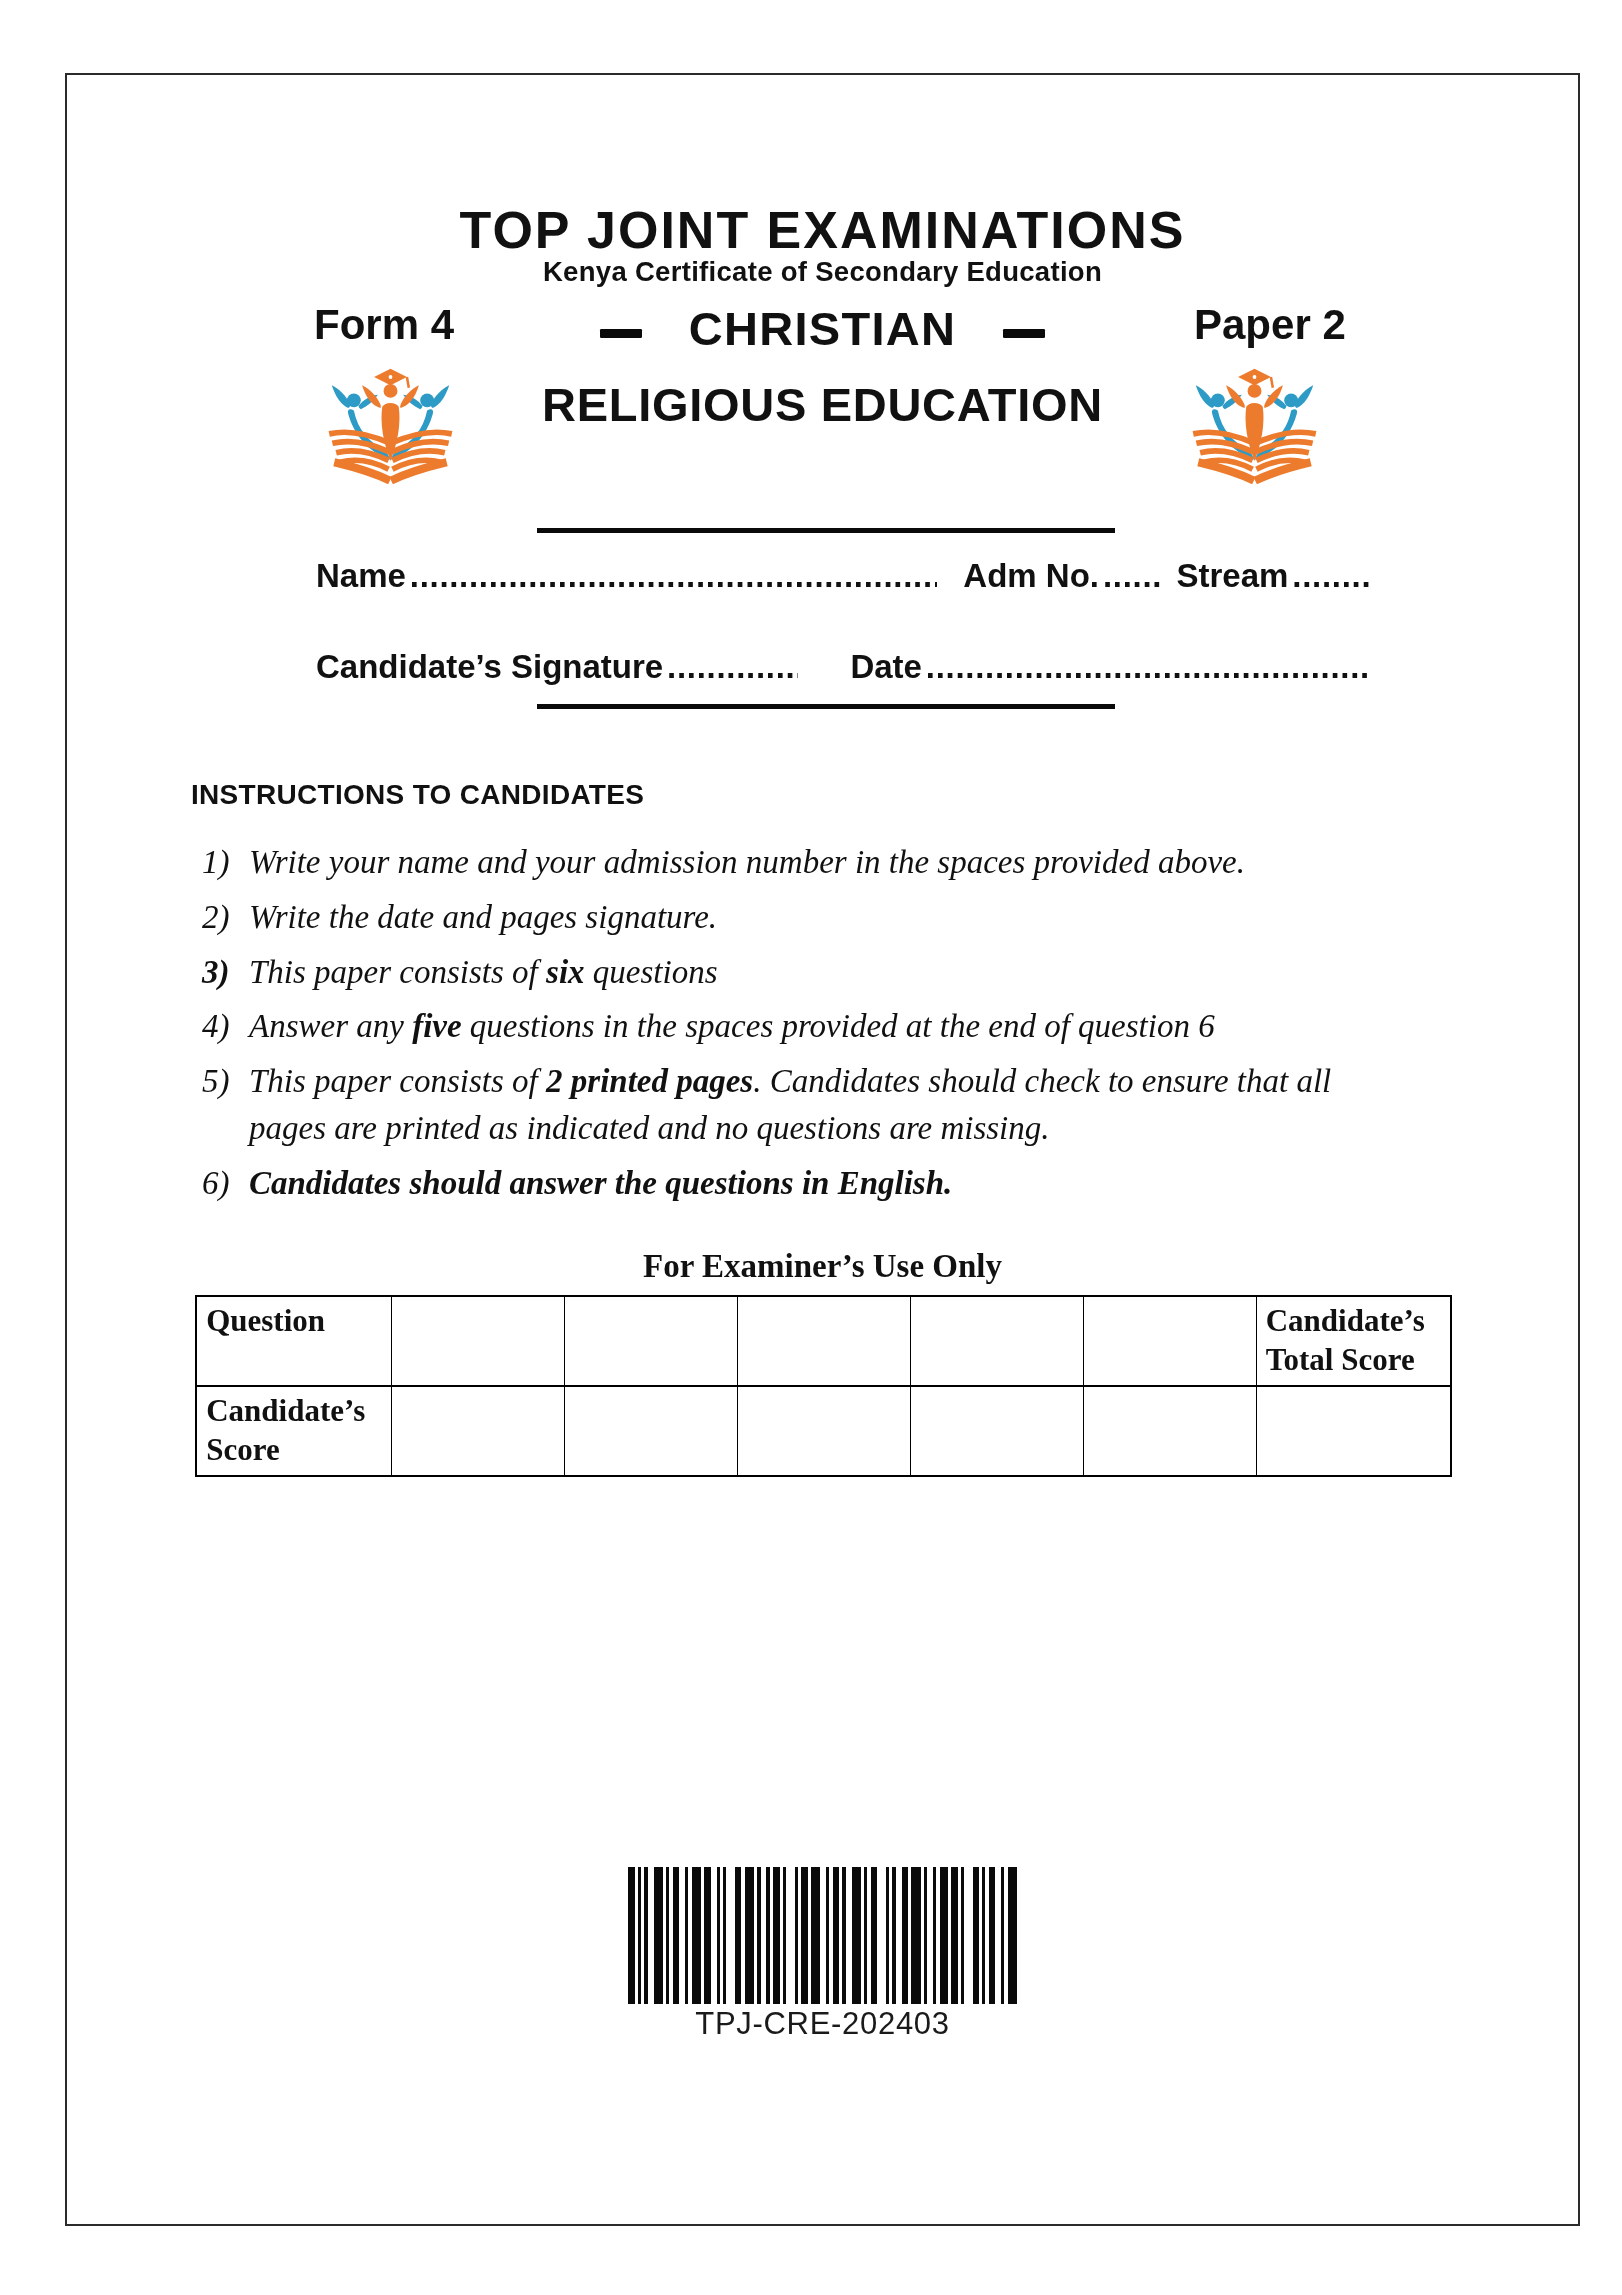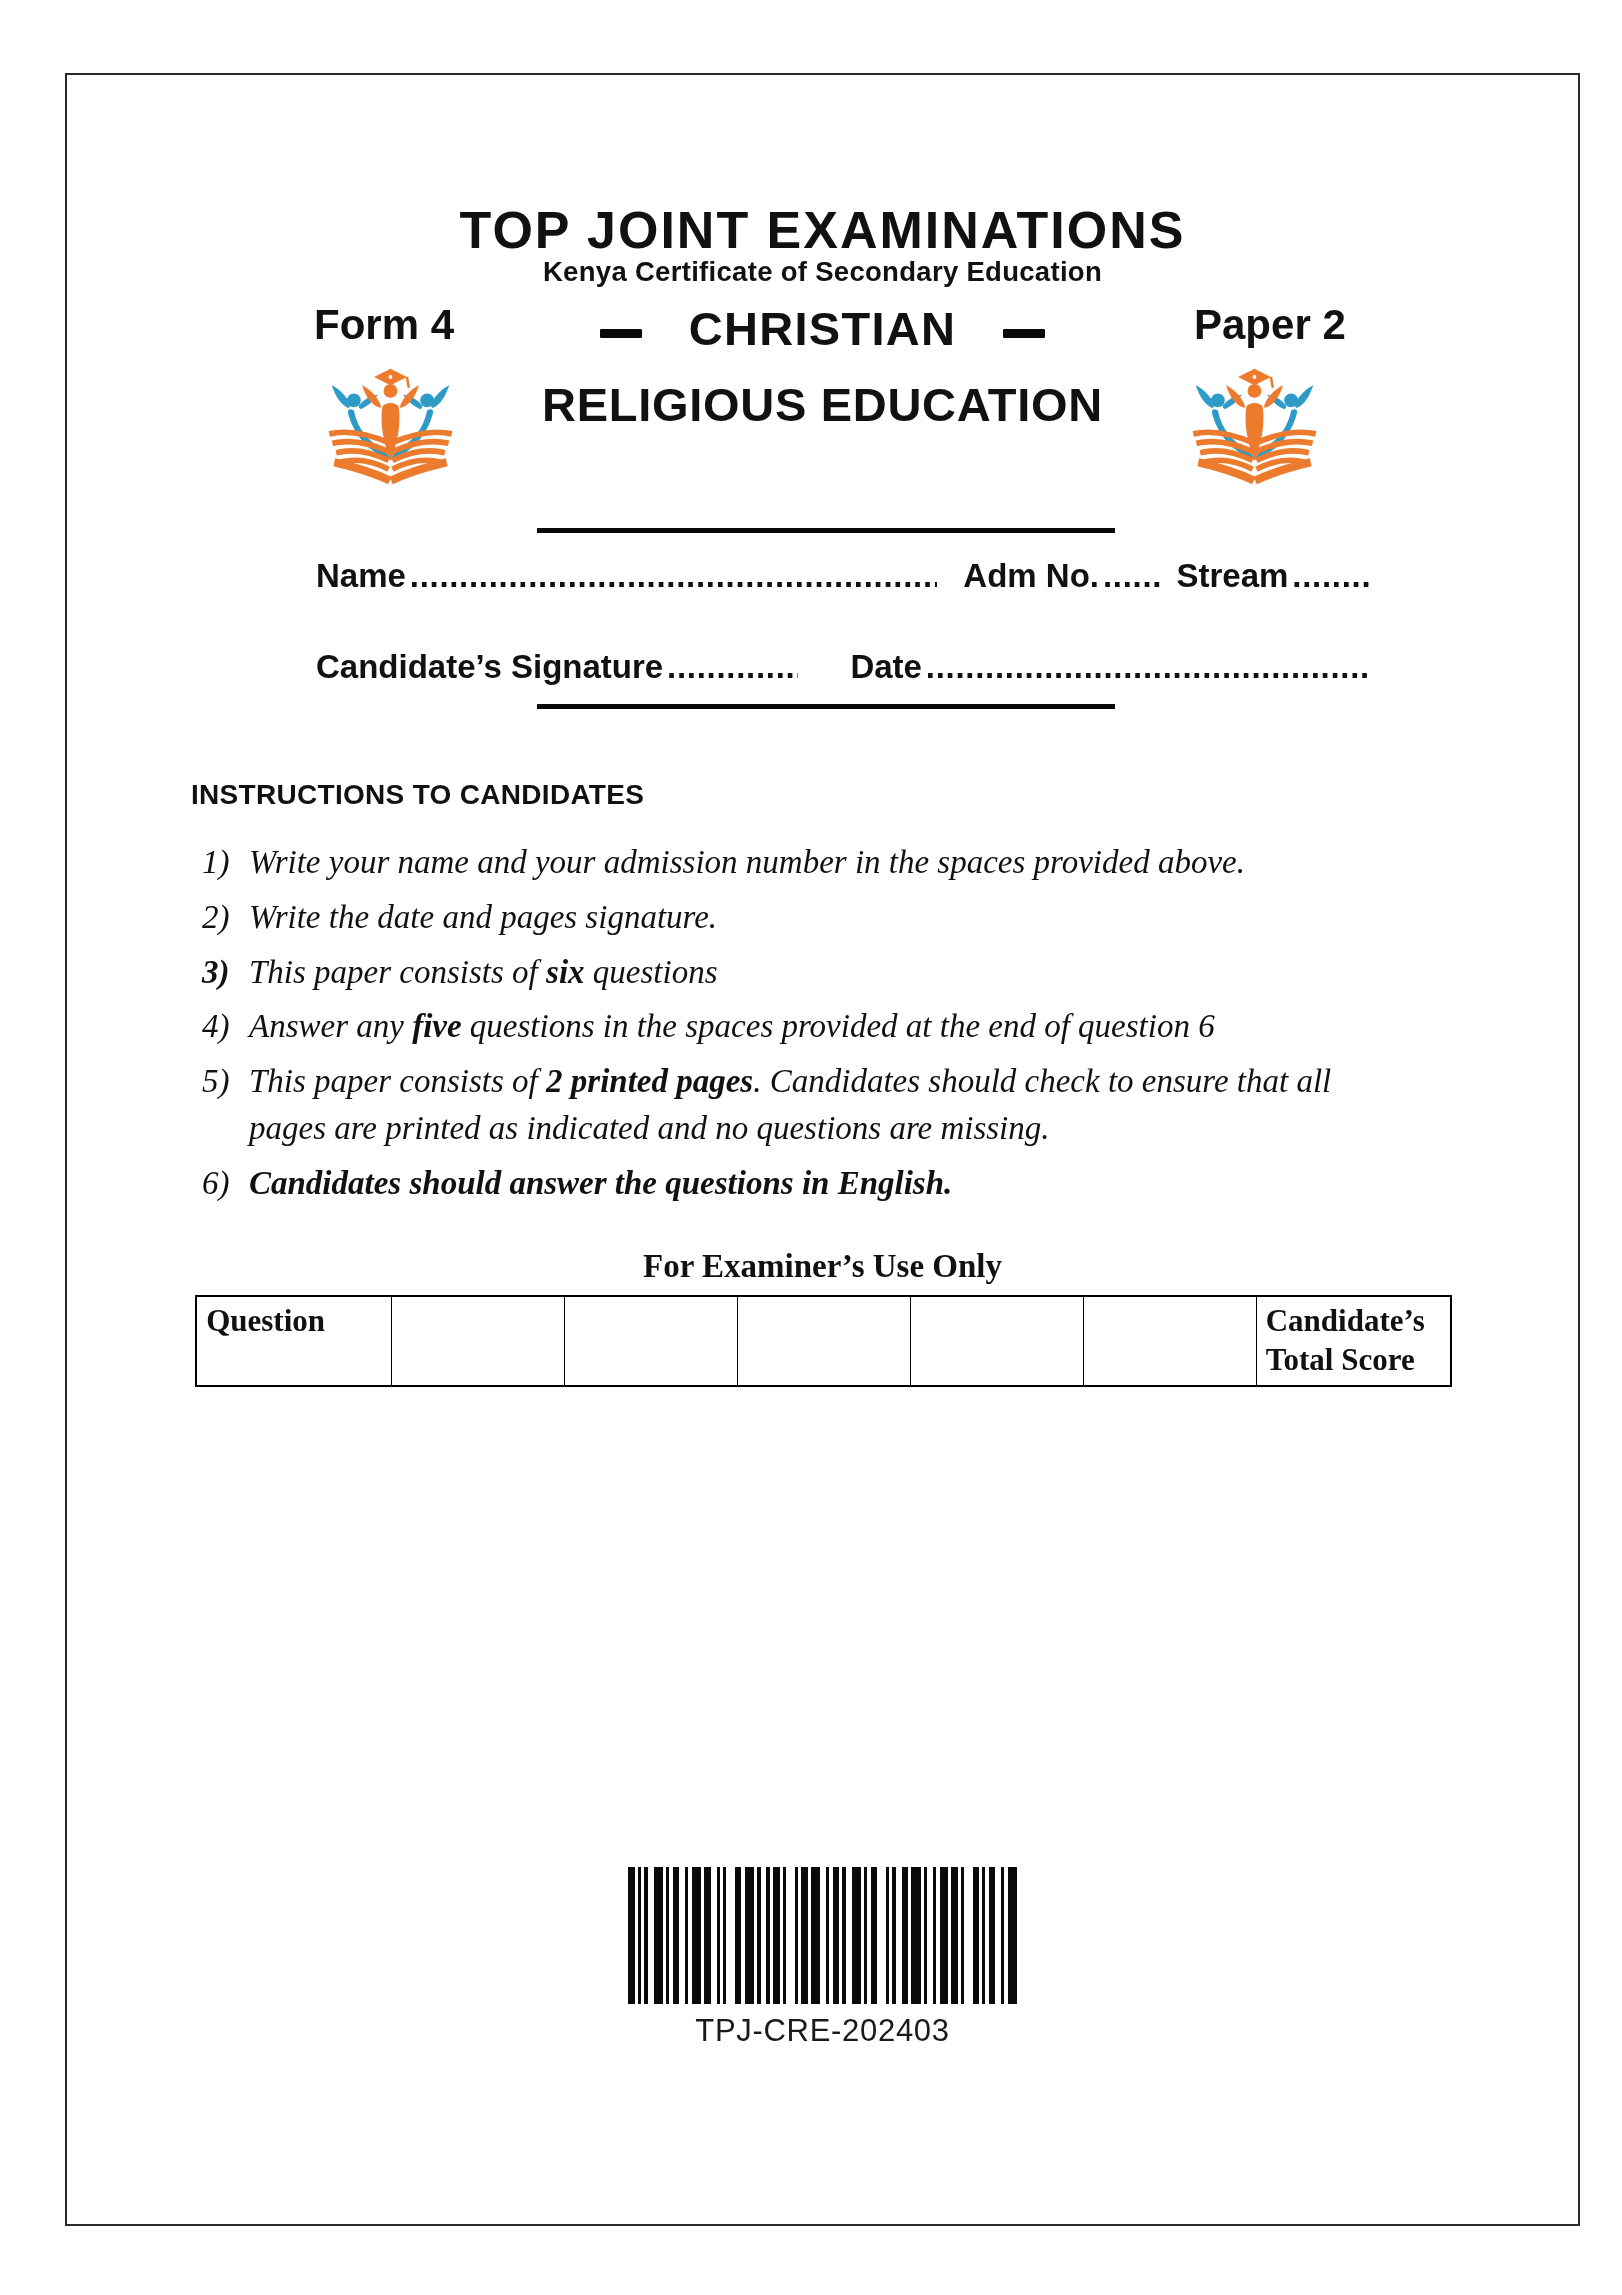--- a/index.html
+++ b/index.html
@@ -45,21 +45,21 @@
   .exam-table tr:first-child td{border-top:2px solid #000;border-bottom:2px solid #000;}
   .exam-table tr:last-child td{border-bottom:2px solid #000;}
   .exam-table td:first-child{border-left:2px solid #000;}
   .exam-table td:last-child{border-right:2px solid #000;}
   .c0{width:195px;} .cm{width:173px;} .c6{width:195px;}
 
   .barcode-wrap{top:1792px;left:0;right:0;display:flex;flex-direction:column;align-items:center;}
   .bars{display:flex;align-items:stretch;height:137px;}
   .bc-bar{background:#0a0a0a;height:100%;}
   .bc-gap{background:transparent;height:100%;}
-  .bc-label{margin-top:9px;font-size:31px;letter-spacing:0.7px;color:#1a1a1a;}
+  .bc-label{margin-top:2px;font-size:31px;letter-spacing:0.7px;color:#1a1a1a;}
 </style>
 </head>
 <body>
 
 <div id="frame">
 
   <div class="abs center title">TOP JOINT EXAMINATIONS</div>
   <div class="abs center subtitle">Kenya Certificate of Secondary Education</div>
 
   <div class="abs form-label">Form 4</div>
@@ -207,20 +207,29 @@
       <tbody id="examBody">
         <tr>
           <td class="c0">Question</td>
           <td class="cm"></td>
           <td class="cm"></td>
           <td class="cm"></td>
           <td class="cm"></td>
           <td class="cm"></td>
           <td class="c6">Candidate’s Total Score</td>
         </tr>
+        <tr>
+          <td class="c0">Candidate’s Score</td>
+          <td class="cm"></td>
+          <td class="cm"></td>
+          <td class="cm"></td>
+          <td class="cm"></td>
+          <td class="cm"></td>
+          <td class="c6"></td>
+        </tr>
       </tbody>
     </table>
 
   <div class="abs barcode-wrap">
     <div class="bars" id="barcodeBars">
         <div class="bc-bar" style="width: 6.5px;"></div>
         <div class="bc-gap" style="width: 3.3px;"></div>
         <div class="bc-bar" style="width: 3.3px;"></div>
         <div class="bc-gap" style="width: 3.3px;"></div>
         <div class="bc-bar" style="width: 3.3px;"></div>

